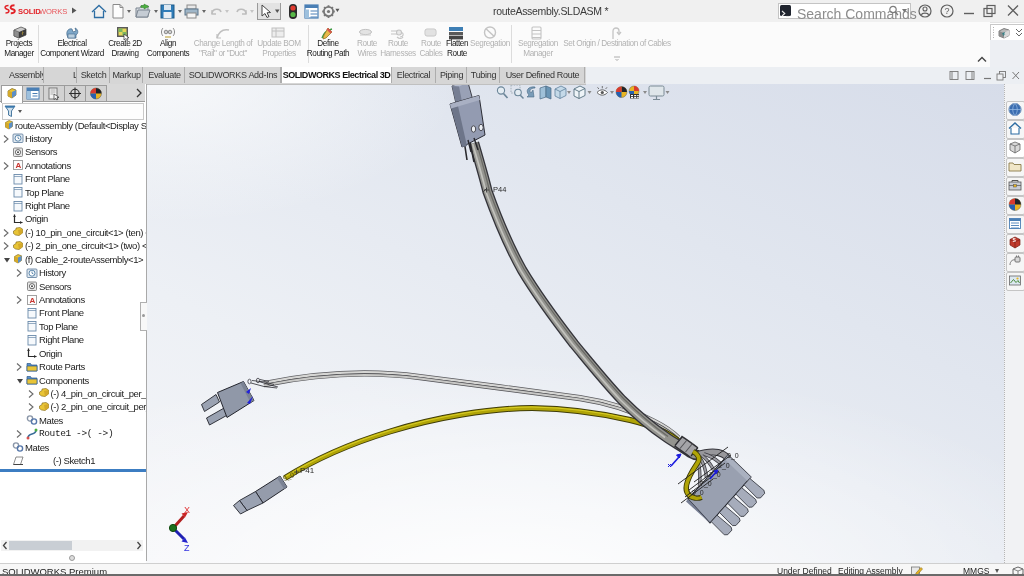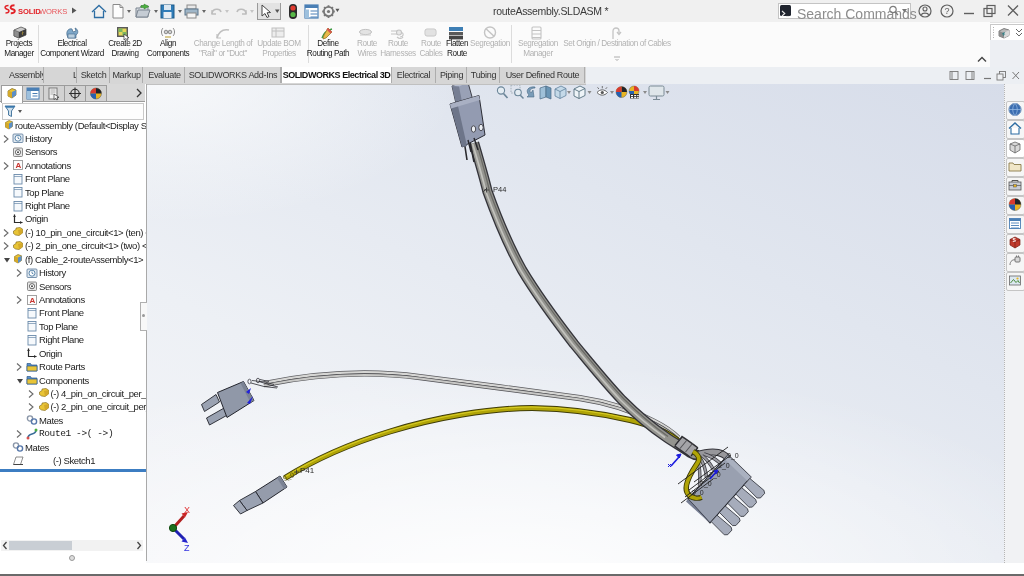--- a/index.html
+++ b/index.html
@@ -875,14 +875,29 @@
         <path d="M9.5 3 V1.5 M11.5 3 V1.5"></path>
       </g>
 
       <g transform="translate(0,171)">
         <rect x="2.5" y="3" width="11" height="9" fill="#dce8f0" stroke="#666" stroke-width="0.8"></rect>
         <path d="M3.5 10 L6.5 6.5 L9 9.5 L11 7.5 L12.5 10" fill="none" stroke="#4a8a3a" stroke-width="1"></path>
         <circle cx="10.5" cy="5.5" r="1.1" fill="#e8b422"></circle>
       </g>
     </svg>
   </div>
+  <div id="statusbar" class="abs">
+    <span class="st" style="left:2px;">SOLIDWORKS Premium</span>
+    <span class="st" style="left:777px;font-size:8.5px;">Under Defined</span>
+    <span class="st" style="left:838px;font-size:8.5px;">Editing Assembly</span>
+    <span class="st" style="left:963px;font-size:8.5px;">MMGS</span>
+    <span class="st" style="left:995px;color:#555;font-size:8px;">▾</span>
+    <svg class="abs" style="left:911px;top:2px;" width="12" height="10" viewBox="0 0 12 10">
+      <rect x="0.5" y="1" width="8" height="8" fill="#e8e8e8" stroke="#777" stroke-width="0.8"></rect>
+      <path d="M5 7 L10 1.5 L11.5 3 L6.5 8.5 L4.5 9 Z" fill="#e8b422" stroke="#8a6d1f" stroke-width="0.6"></path>
+    </svg>
+    <svg class="abs" style="left:1012px;top:2px;" width="12" height="10" viewBox="0 0 12 10">
+      <path d="M1 3 L6 1 L11 3 L11 8 L6 9.5 L1 8 Z" fill="none" stroke="#666" stroke-width="1"></path>
+      <path d="M1 3 L6 5 L11 3 M6 5 V9.5" stroke="#666" stroke-width="0.8" fill="none"></path>
+    </svg>
+  </div>
   <div id="statusbottom" class="abs"></div>
 </div>
 
 </body></html>

